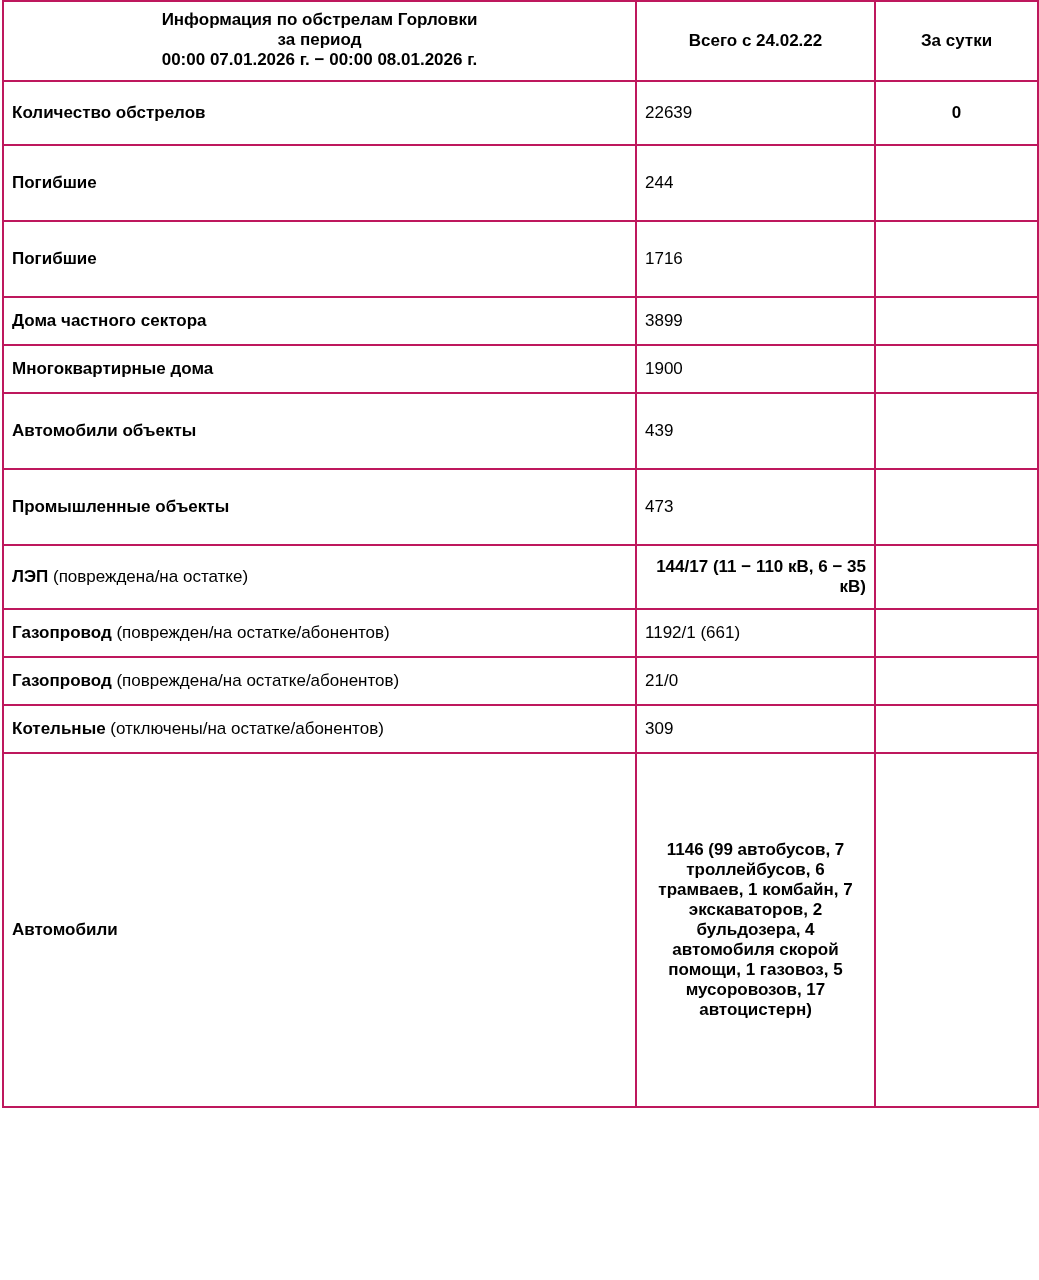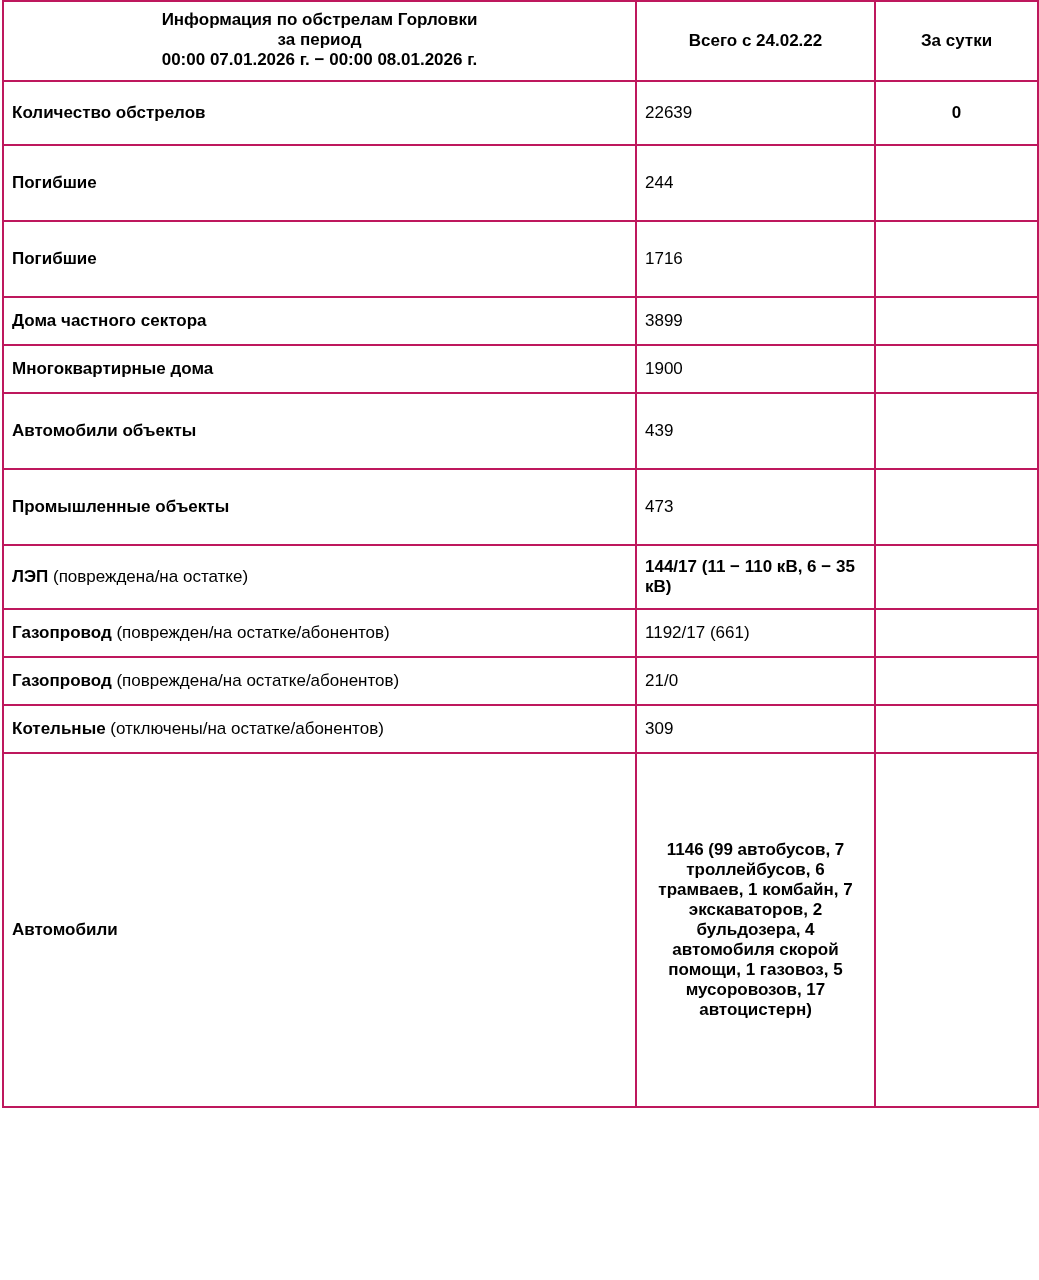--- a/index.html
+++ b/index.html
@@ -74,21 +74,21 @@
 
   .cars-label { vertical-align: middle; }
   .cars-value {
     text-align: center;
     font-weight: bold;
     font-size: 22px;
     line-height: 1.22;
     vertical-align: middle;
   }
   .lep-value {
-    text-align: left;
+    text-align: right;
     font-weight: bold;
     font-size: 21px;
     line-height: 1.2;
   }
 </style>
 </head>
 <body>
 
 <div class="sheet">
   <table class="report">
@@ -152,21 +152,21 @@
       </tr>
 
       <tr class="r-med">
         <td class="label"><span class="bold">ЛЭП</span><span class="norm"> (повреждена/на остатке)</span></td>
         <td class="lep-value">144/17 (11 − 110 кВ, 6 − 35 кВ)</td>
         <td class="day"></td>
       </tr>
 
       <tr class="r-short">
         <td class="label"><span class="bold">Газопровод</span><span class="norm"> (поврежден/на остатке/абонентов)</span></td>
-        <td class="num">1192/17 (661)</td>
+        <td class="num">1192/1 (661)</td>
         <td class="day"></td>
       </tr>
 
 
       <tr class="r-short">
         <td class="label"><span class="bold">Газопровод</span><span class="norm"> (повреждена/на остатке/абонентов)</span></td>
         <td class="num">21/0</td>
         <td class="day"></td>
       </tr>
 

